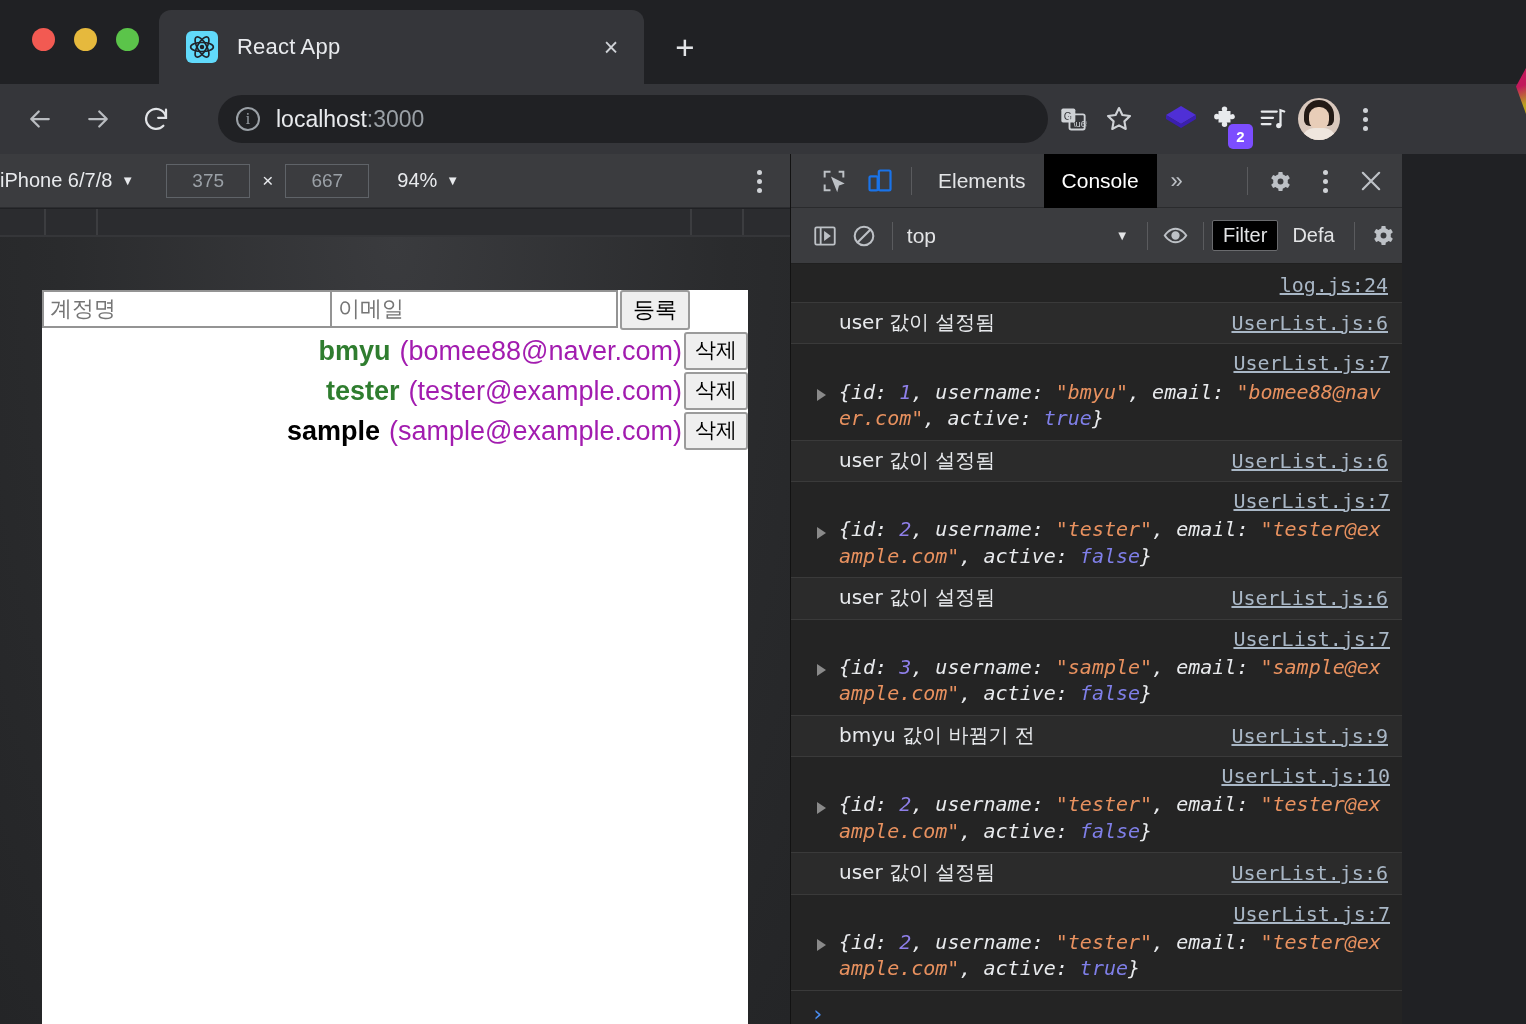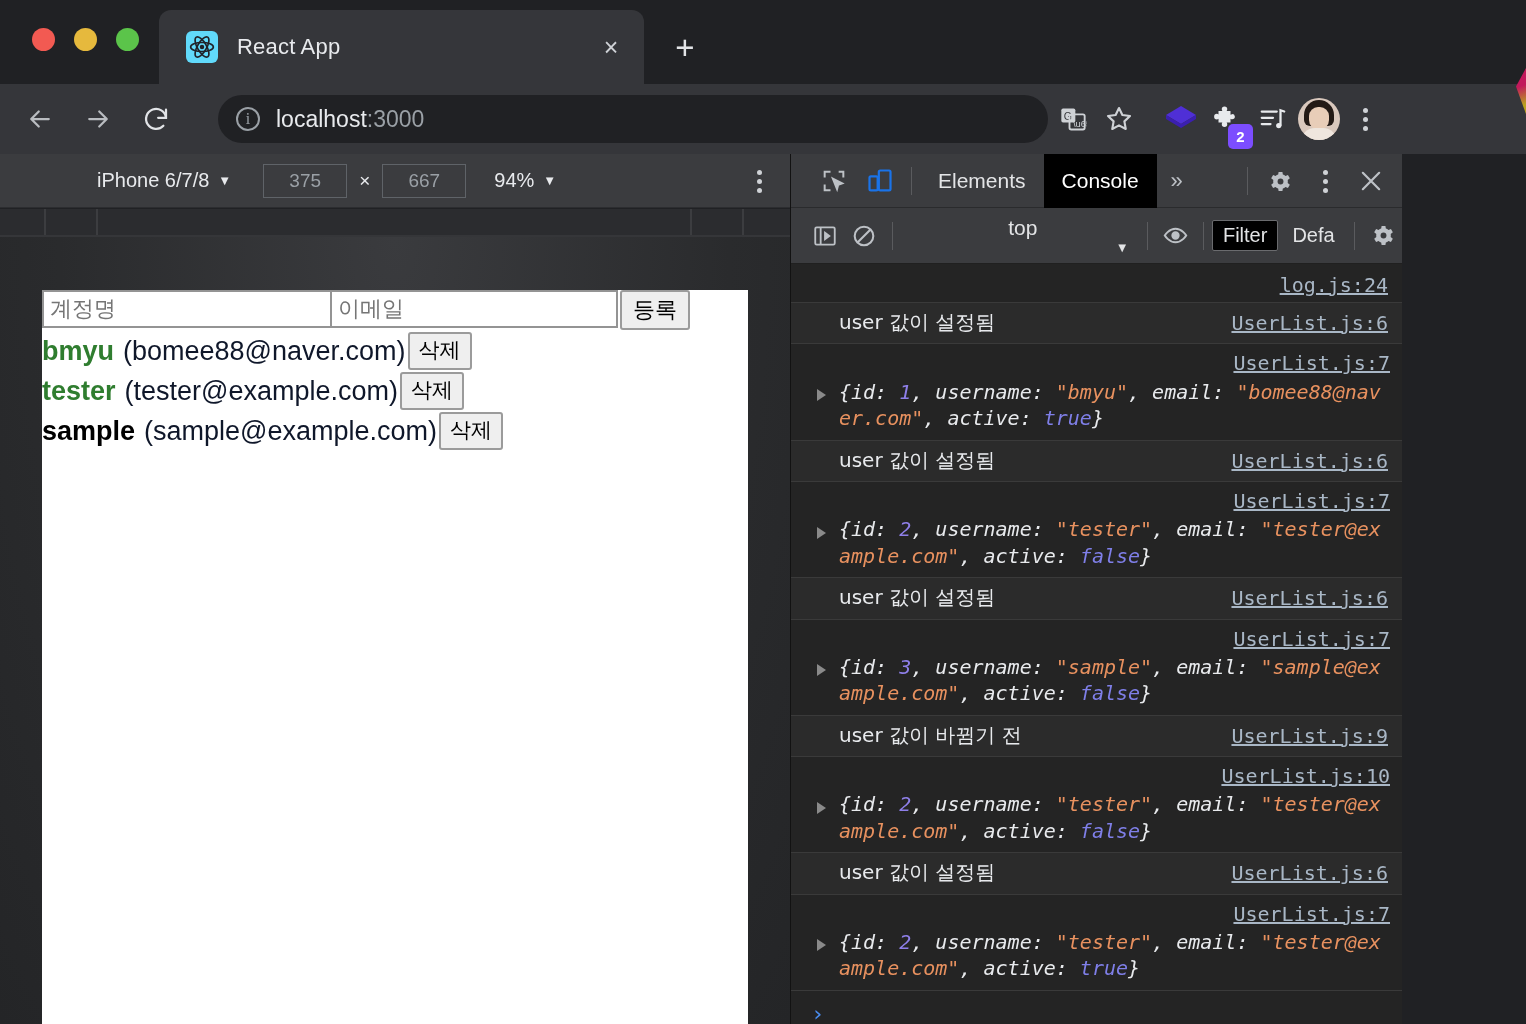--- a/index.html
+++ b/index.html
@@ -93,21 +93,21 @@
     background: linear-gradient(160deg,#c2185b 40%, #b9a11f 80%);
     clip-path: polygon(100% 0, 100% 100%, 0 40%);
   }
 
   
   .device-bar {
     position: absolute; left: 0; top: 154px; width: 790px; height: 54px;
     background: #3b3c3f; display: flex; align-items: center;
     border-bottom: 1px solid #2c2d30;
   }
-  .dev-sel { margin-left: 97px; color: #e8eaed; font-size: 20px; display: flex; align-items: center; gap: 9px; text-align: right; }
+  .dev-sel { color: #e8eaed; font-size: 20px; display: flex; align-items: center; gap: 9px; text-align: right; }
   .caret { font-size: 13px; color: #e8eaed; }
   .dim-box {
     width: 84px; height: 34px; background: #3b3c3f; border: 1px solid #5f6368;
     color: #9aa0a6; font-size: 19px; display: flex; align-items: center; justify-content: center; text-align: right;
   }
   .dim-x { color: #e8eaed; font-size: 19px; margin: 0 12px; }
   .zoom-sel { margin-left: 28px; color: #e8eaed; font-size: 20px; display: flex; align-items: center; gap: 9px; justify-content: center; }
   .dev-kebab { position: absolute; right: 28px; top: 16px; }
 
   
@@ -132,24 +132,24 @@
   }
   .txt-input::placeholder { color: #757575; opacity: 1; }
   #username-field { width: 290px; }
   #email-field { width: 288px; margin-left: -2px; }
   .btn-submit {
     height: 40px; margin-left: 2px; padding: 0 11px;
     background: #efefef; border: 2px solid #9b9b9b; border-radius: 3px;
     font-size: 22px; color: #000; font-family: "Liberation Sans", sans-serif;
     cursor: default;
   }
-  .user-row { display: flex; align-items: center; margin-top: 2px; }
+  .user-row { display: flex; align-items: center; margin-top: 2px; justify-content: flex-end; }
   .user-name { font-size: 27px; font-weight: bold; color: #000; }
   .user-name.active { color: #2f7d2f; }
-  .user-email { font-size: 27px; color: #0f172a; margin-left: 9px; }
+  .user-email { font-size: 27px; color: #a21caf; margin-left: 9px; }
   .btn-del {
     margin-left: 2px; padding: 2px 9px 4px;
     background: #efefef; border: 2px solid #9b9b9b; border-radius: 3px;
     font-size: 21px; color: #000; font-family: "Liberation Sans", sans-serif;
     cursor: default;
   }
 
   
   .devtools {
     position: absolute; left: 790px; top: 154px; width: 612px; height: 870px;
@@ -168,21 +168,21 @@
   .dt-tab.active { background: #000; color: #fff; }
   .dt-more { color: #bdc1c6; font-size: 22px; padding: 0 14px; }
   .dt-right { position: absolute; right: 8px; top: 0; height: 54px; display: flex; align-items: center; }
 
   .dt-filterbar {
     height: 56px; background: #3b3c3f; display: flex; align-items: center;
     border-bottom: 1px solid #202020; position: relative;
   }
   .ctx-sel {
     display: flex; align-items: center; color: #e3e4e6; font-size: 21px;
-    margin-left: 6px; width: 270px; flex-direction: column;
+    margin-left: 6px; width: 270px;
   }
   .ctx-caret { margin-left: auto; margin-right: 10px; font-size: 13px; }
   .filter-box {
     border: 1px solid #6a6b6e; background: #000000; color: #e3e4e6;
     font-size: 20px; padding: 3px 10px; border-radius: 2px;
   }
   .levels { color: #e3e4e6; font-size: 20px; margin-left: 14px; width: 62px; overflow: hidden; white-space: nowrap; }
 
   .console-body {
     position: absolute; left: 0; top: 111px; right: 0; bottom: 0;
@@ -458,21 +458,21 @@
     </div>
 
     <div class="console-body" id="console-body">
         <div class="log-row"><a class="log-src">log.js:24</a></div>
         <div class="log-row alt"><a class="log-src">UserList.js:6</a><span class="log-text kor">user 값이 설정됨</span></div>
         <div class="log-row"><a class="log-src on-own">UserList.js:7</a><span class="disclosure"></span><span class="obj log-text">{id: <span class="num">1</span>, username: <span class="str">"bmyu"</span>, email: <span class="str">"bomee88@naver.com"</span>, active: <span class="bool">true</span>}</span></div>
         <div class="log-row alt"><a class="log-src">UserList.js:6</a><span class="log-text kor">user 값이 설정됨</span></div>
         <div class="log-row"><a class="log-src on-own">UserList.js:7</a><span class="disclosure"></span><span class="obj log-text">{id: <span class="num">2</span>, username: <span class="str">"tester"</span>, email: <span class="str">"tester@example.com"</span>, active: <span class="bool">false</span>}</span></div>
         <div class="log-row alt"><a class="log-src">UserList.js:6</a><span class="log-text kor">user 값이 설정됨</span></div>
         <div class="log-row"><a class="log-src on-own">UserList.js:7</a><span class="disclosure"></span><span class="obj log-text">{id: <span class="num">3</span>, username: <span class="str">"sample"</span>, email: <span class="str">"sample@example.com"</span>, active: <span class="bool">false</span>}</span></div>
-        <div class="log-row alt"><a class="log-src">UserList.js:9</a><span class="log-text kor">user 값이 바뀜기 전</span></div>
+        <div class="log-row alt"><a class="log-src">UserList.js:9</a><span class="log-text kor">bmyu 값이 바뀜기 전</span></div>
         <div class="log-row"><a class="log-src on-own">UserList.js:10</a><span class="disclosure"></span><span class="obj log-text">{id: <span class="num">2</span>, username: <span class="str">"tester"</span>, email: <span class="str">"tester@example.com"</span>, active: <span class="bool">false</span>}</span></div>
         <div class="log-row alt"><a class="log-src">UserList.js:6</a><span class="log-text kor">user 값이 설정됨</span></div>
         <div class="log-row"><a class="log-src on-own">UserList.js:7</a><span class="disclosure"></span><span class="obj log-text">{id: <span class="num">2</span>, username: <span class="str">"tester"</span>, email: <span class="str">"tester@example.com"</span>, active: <span class="bool">true</span>}</span></div>
         <div class="prompt-row"><span class="chev">›</span></div>
       </div>
 
   </div>
 </div>
 
 </body></html>

